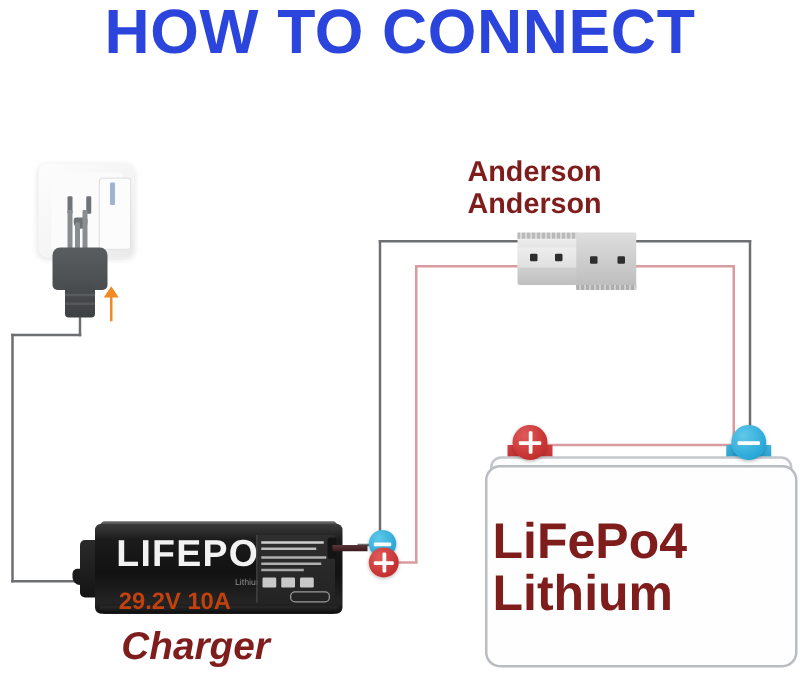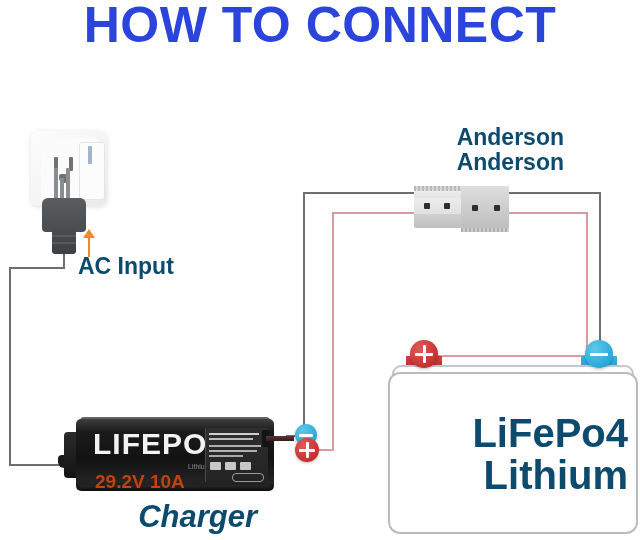--- a/index.html
+++ b/index.html
@@ -29,24 +29,24 @@
     font-size: 50px;
     font-weight: bold;
     color: #2B45DC;
     letter-spacing: 0.5px;
     font-family: "Liberation Sans", sans-serif;
     white-space: nowrap;
   }
 
   
   .blue-label {
-    color: #0c4a6e;
+    color: #7f1d1d;
     font-weight: bold;
     font-family: "Liberation Sans", sans-serif;
-    text-align: right;
+    text-align: left;
     line-height: 1.08;
     white-space: nowrap;
   }
 
   
   #outlet {
     left: 31px; top: 131px;
     width: 76px; height: 75px;
     background: linear-gradient(135deg,#fdfdfd 0%,#f4f4f4 55%,#e9e9e9 100%);
     border-radius: 7px;
@@ -338,21 +338,20 @@
   <div class="abs prong" id="prong-a"></div>
   <div class="abs prong" id="prong-b"></div>
   <div class="abs prong" id="prong-c"></div>
   <div class="abs" id="plug-body"></div>
   <div class="abs" id="plug-neck"></div>
   <div class="abs" id="plug-neck-rib1"></div>
   <div class="abs" id="plug-neck-rib2"></div>
 
   <div class="abs" id="ac-arrow-head"></div>
   <div class="abs" id="ac-arrow-shaft"></div>
-  <div class="abs blue-label" id="ac-input-label">AC Input</div>
 
   <div class="abs wire" id="neg-wire-h2"></div>
   <div class="abs wire" id="neg-wire-v1"></div>
   <div class="abs wire" id="neg-wire-h1"></div>
   <div class="abs wire" id="neg-wire-h3"></div>
   <div class="abs wire" id="neg-wire-v2"></div>
 
   <div class="abs wire-red" id="pos-wire-h2"></div>
   <div class="abs wire-red" id="pos-wire-v1"></div>
   <div class="abs wire-red" id="pos-wire-h1"></div>

